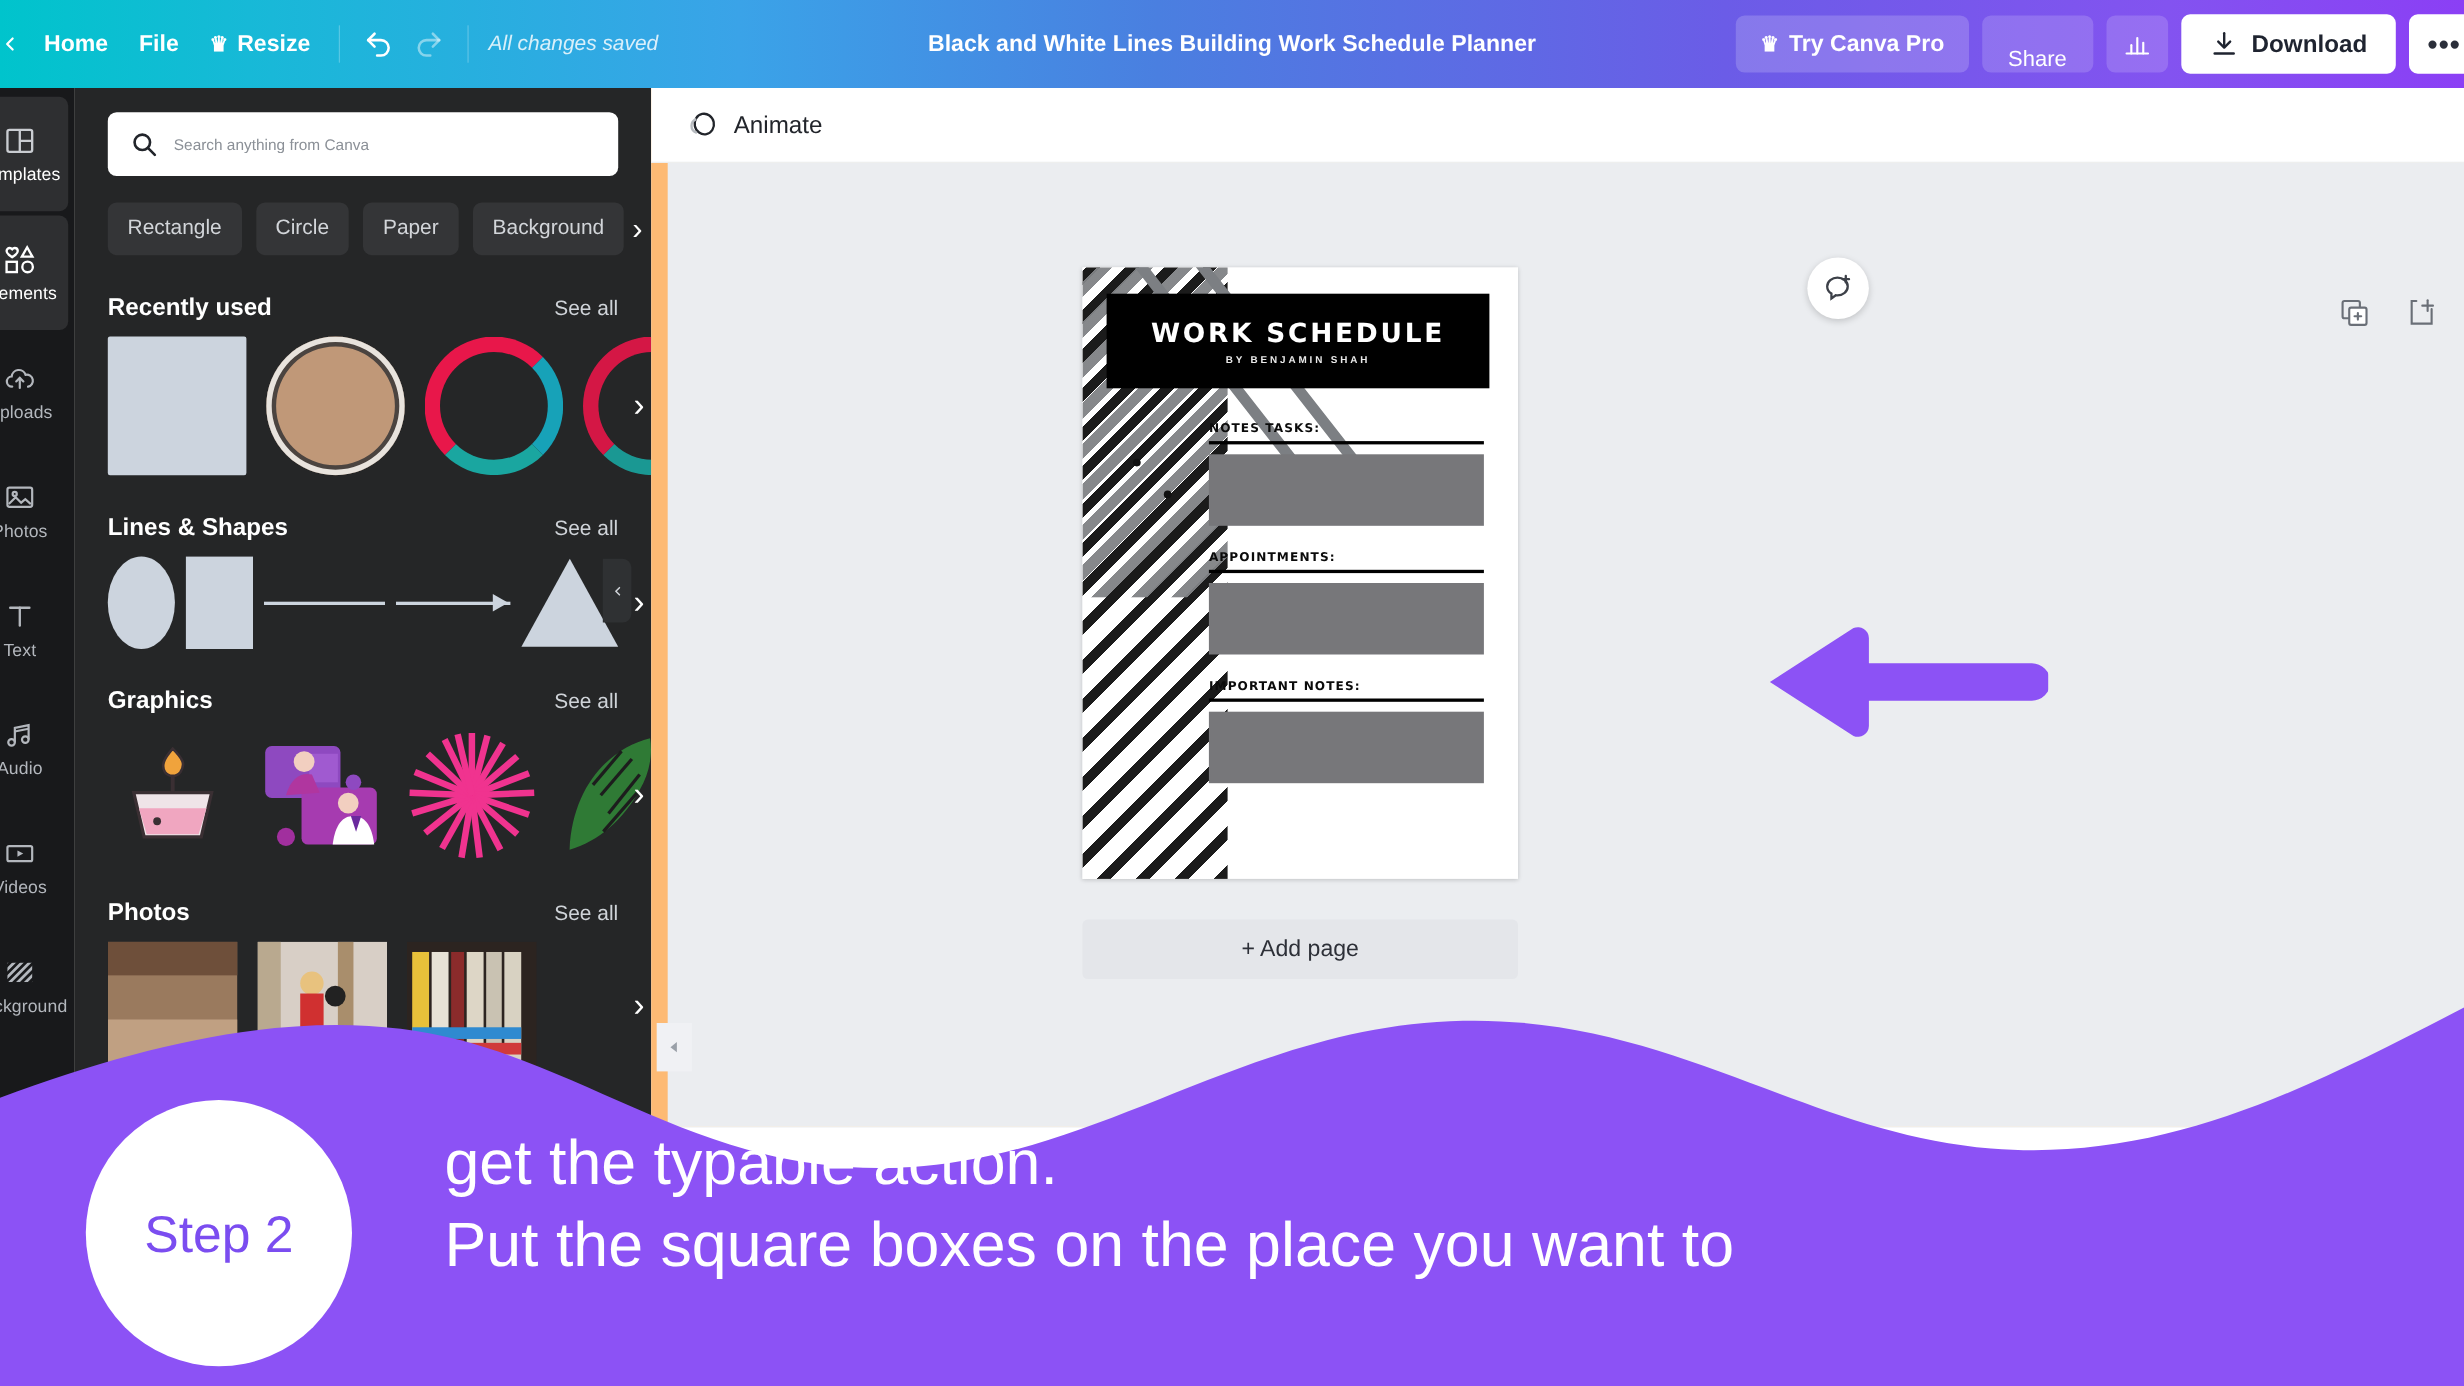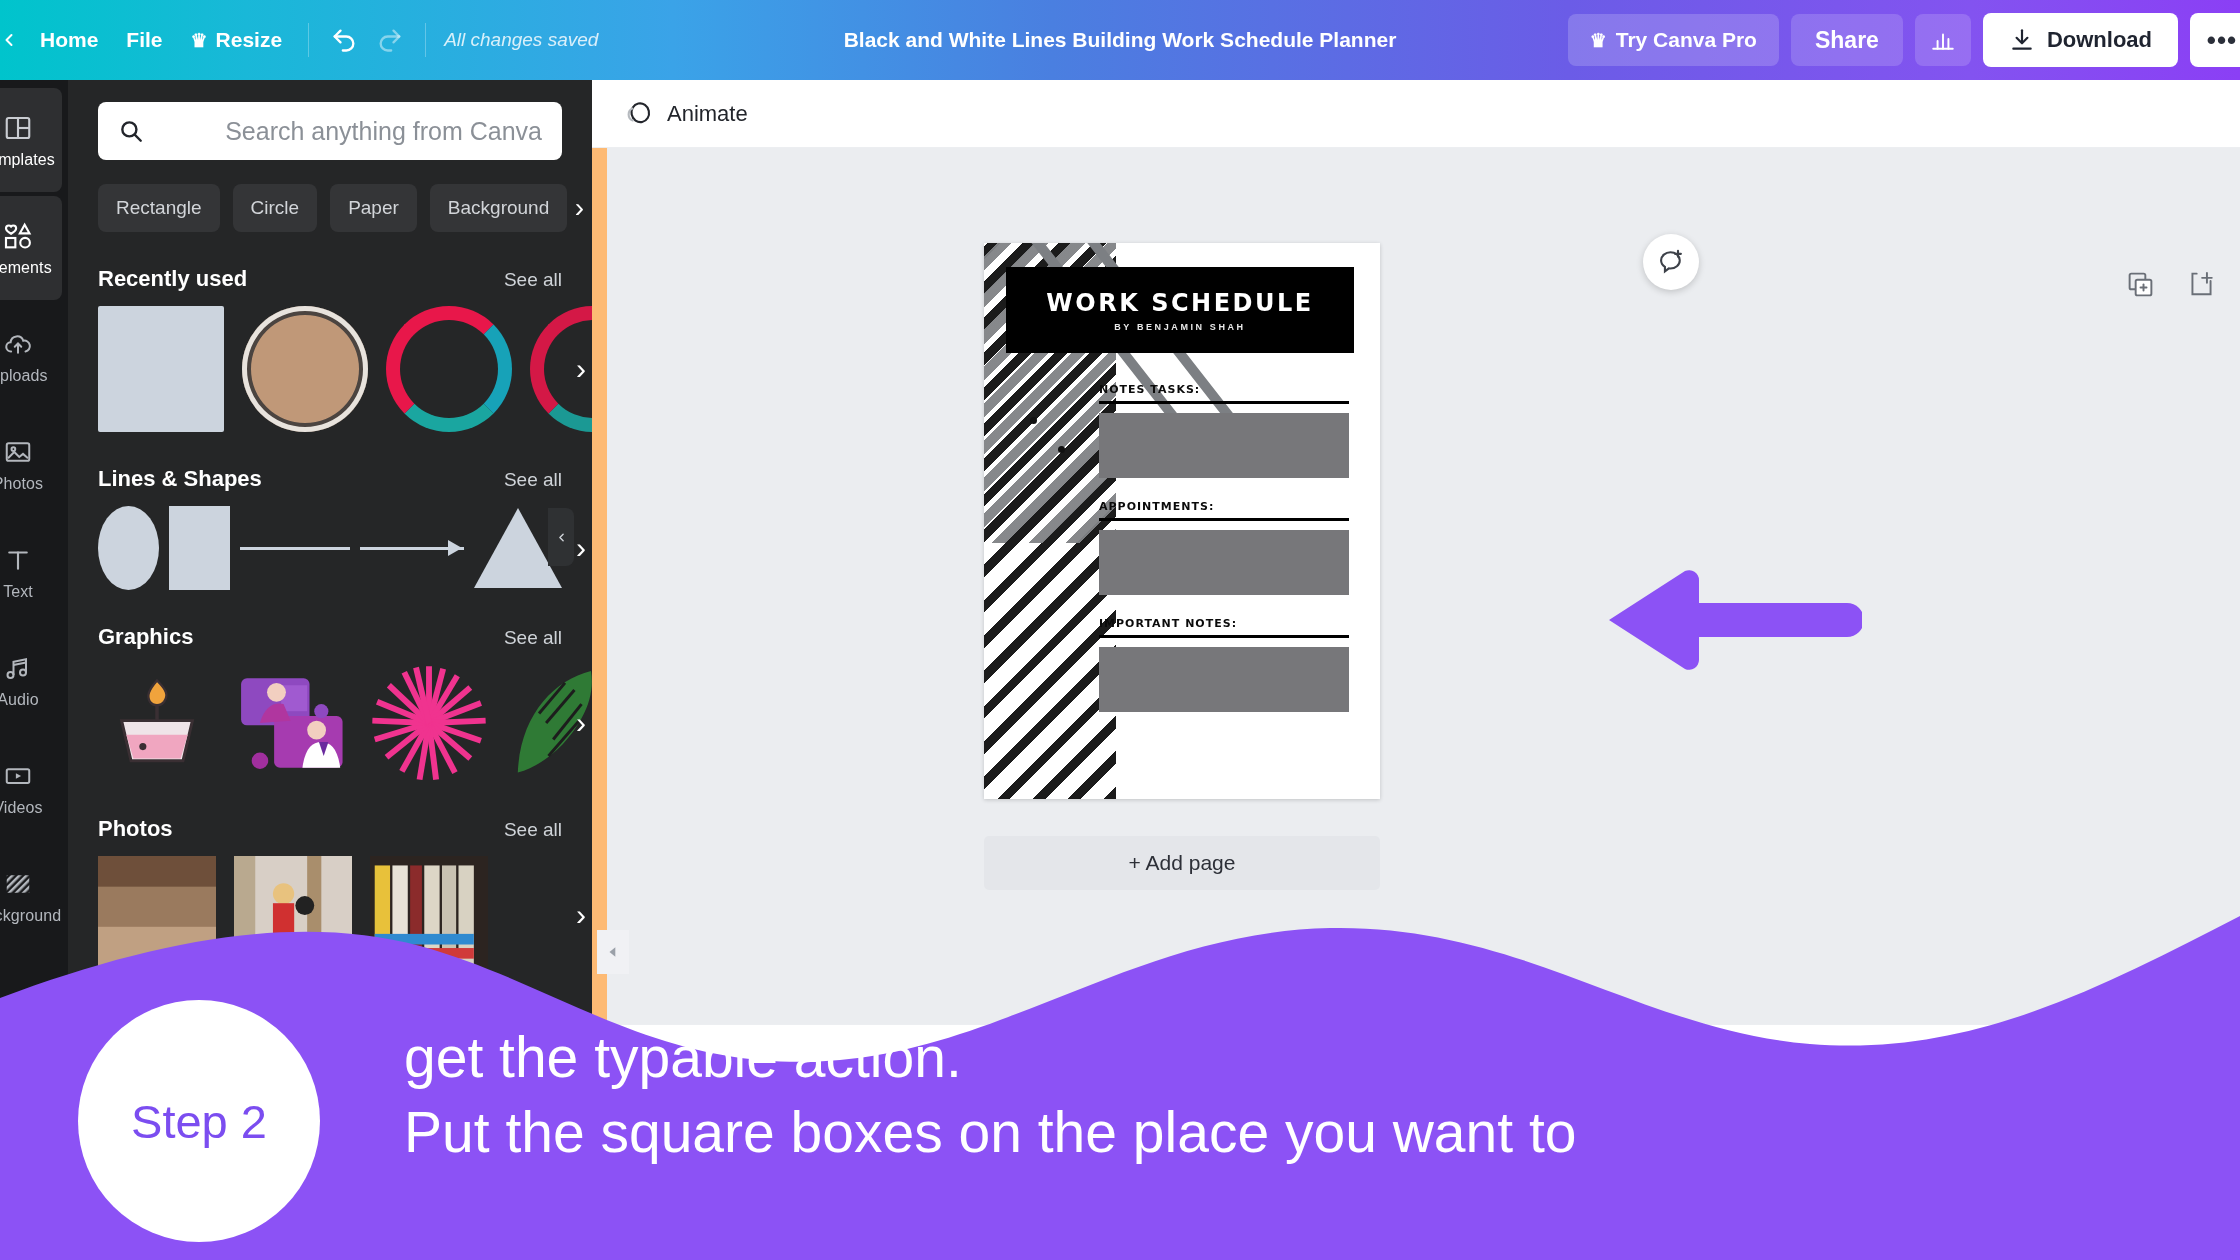--- a/index.html
+++ b/index.html
@@ -34,22 +34,22 @@
     font-size: 21px; font-weight: 700; color:#fff; white-space: nowrap;
   }
   .tb-right { margin-left:auto; display:flex; align-items:center; gap: 12px; padding-right: 8px; }
   .btn-pro {
     background: rgba(255,255,255,.18); border-radius: 8px; height: 52px;
     display:flex; align-items:center; gap: 9px; padding: 0 22px;
     font-size: 21px; font-weight: 700; color: #fff; white-space: nowrap;
   }
   .btn-share {
     background: rgba(255,255,255,.16); border-radius: 8px; height: 52px;
-    display:flex; align-items:center; padding: 0 24px;
-    font-size: 23px; font-weight: 700; color:#fff;
+    display:flex; align-items:flex-end; padding: 0 24px;
+    font-size: 20px; font-weight: 400; color:#fff;
   }
   .btn-stats {
     background: rgba(255,255,255,.16); border-radius: 8px; height: 52px; width: 56px;
     display:flex; align-items:center; justify-content:center;
   }
   .btn-download {
     background: #ffffff; border-radius: 8px; height: 54px;
     display:flex; align-items:center; gap: 12px; padding: 0 26px;
     font-size: 22px; font-weight: 600; color: #1f2430; white-space:nowrap;
   }
@@ -79,22 +79,22 @@
   .panel {
     position:absolute; left: 68px; top: 80px; width: 524px; height: 1180px;
     background: #252627; overflow: hidden;
   }
   .panel-inner { padding: 22px 30px 0 30px; }
   .searchbox {
     height: 58px; background:#fff; border-radius: 8px;
     display:flex; align-items:center; gap: 14px; padding: 0 20px;
   }
   .searchbox input {
-    border: none; outline: none; font-size: 25px; color:#7b7f86; flex:1;
-    font-family: "Liberation Sans", sans-serif; background: transparent; text-align: right;
+    border: none; outline: none; font-size: 14px; color:#7b7f86; flex:1;
+    font-family: "Liberation Sans", sans-serif; background: transparent;
   }
   .searchbox input::placeholder { color:#8b9097; }
 
   .chips { display:flex; align-items:center; gap: 13px; margin-top: 24px; position: relative; }
   .chip {
     background:#343537; color:#d2d5d9; border-radius: 8px;
     height: 48px; padding: 0 18px; display:flex; align-items:center;
     font-size: 19px; white-space: nowrap;
   }
   .chip-arrow {

